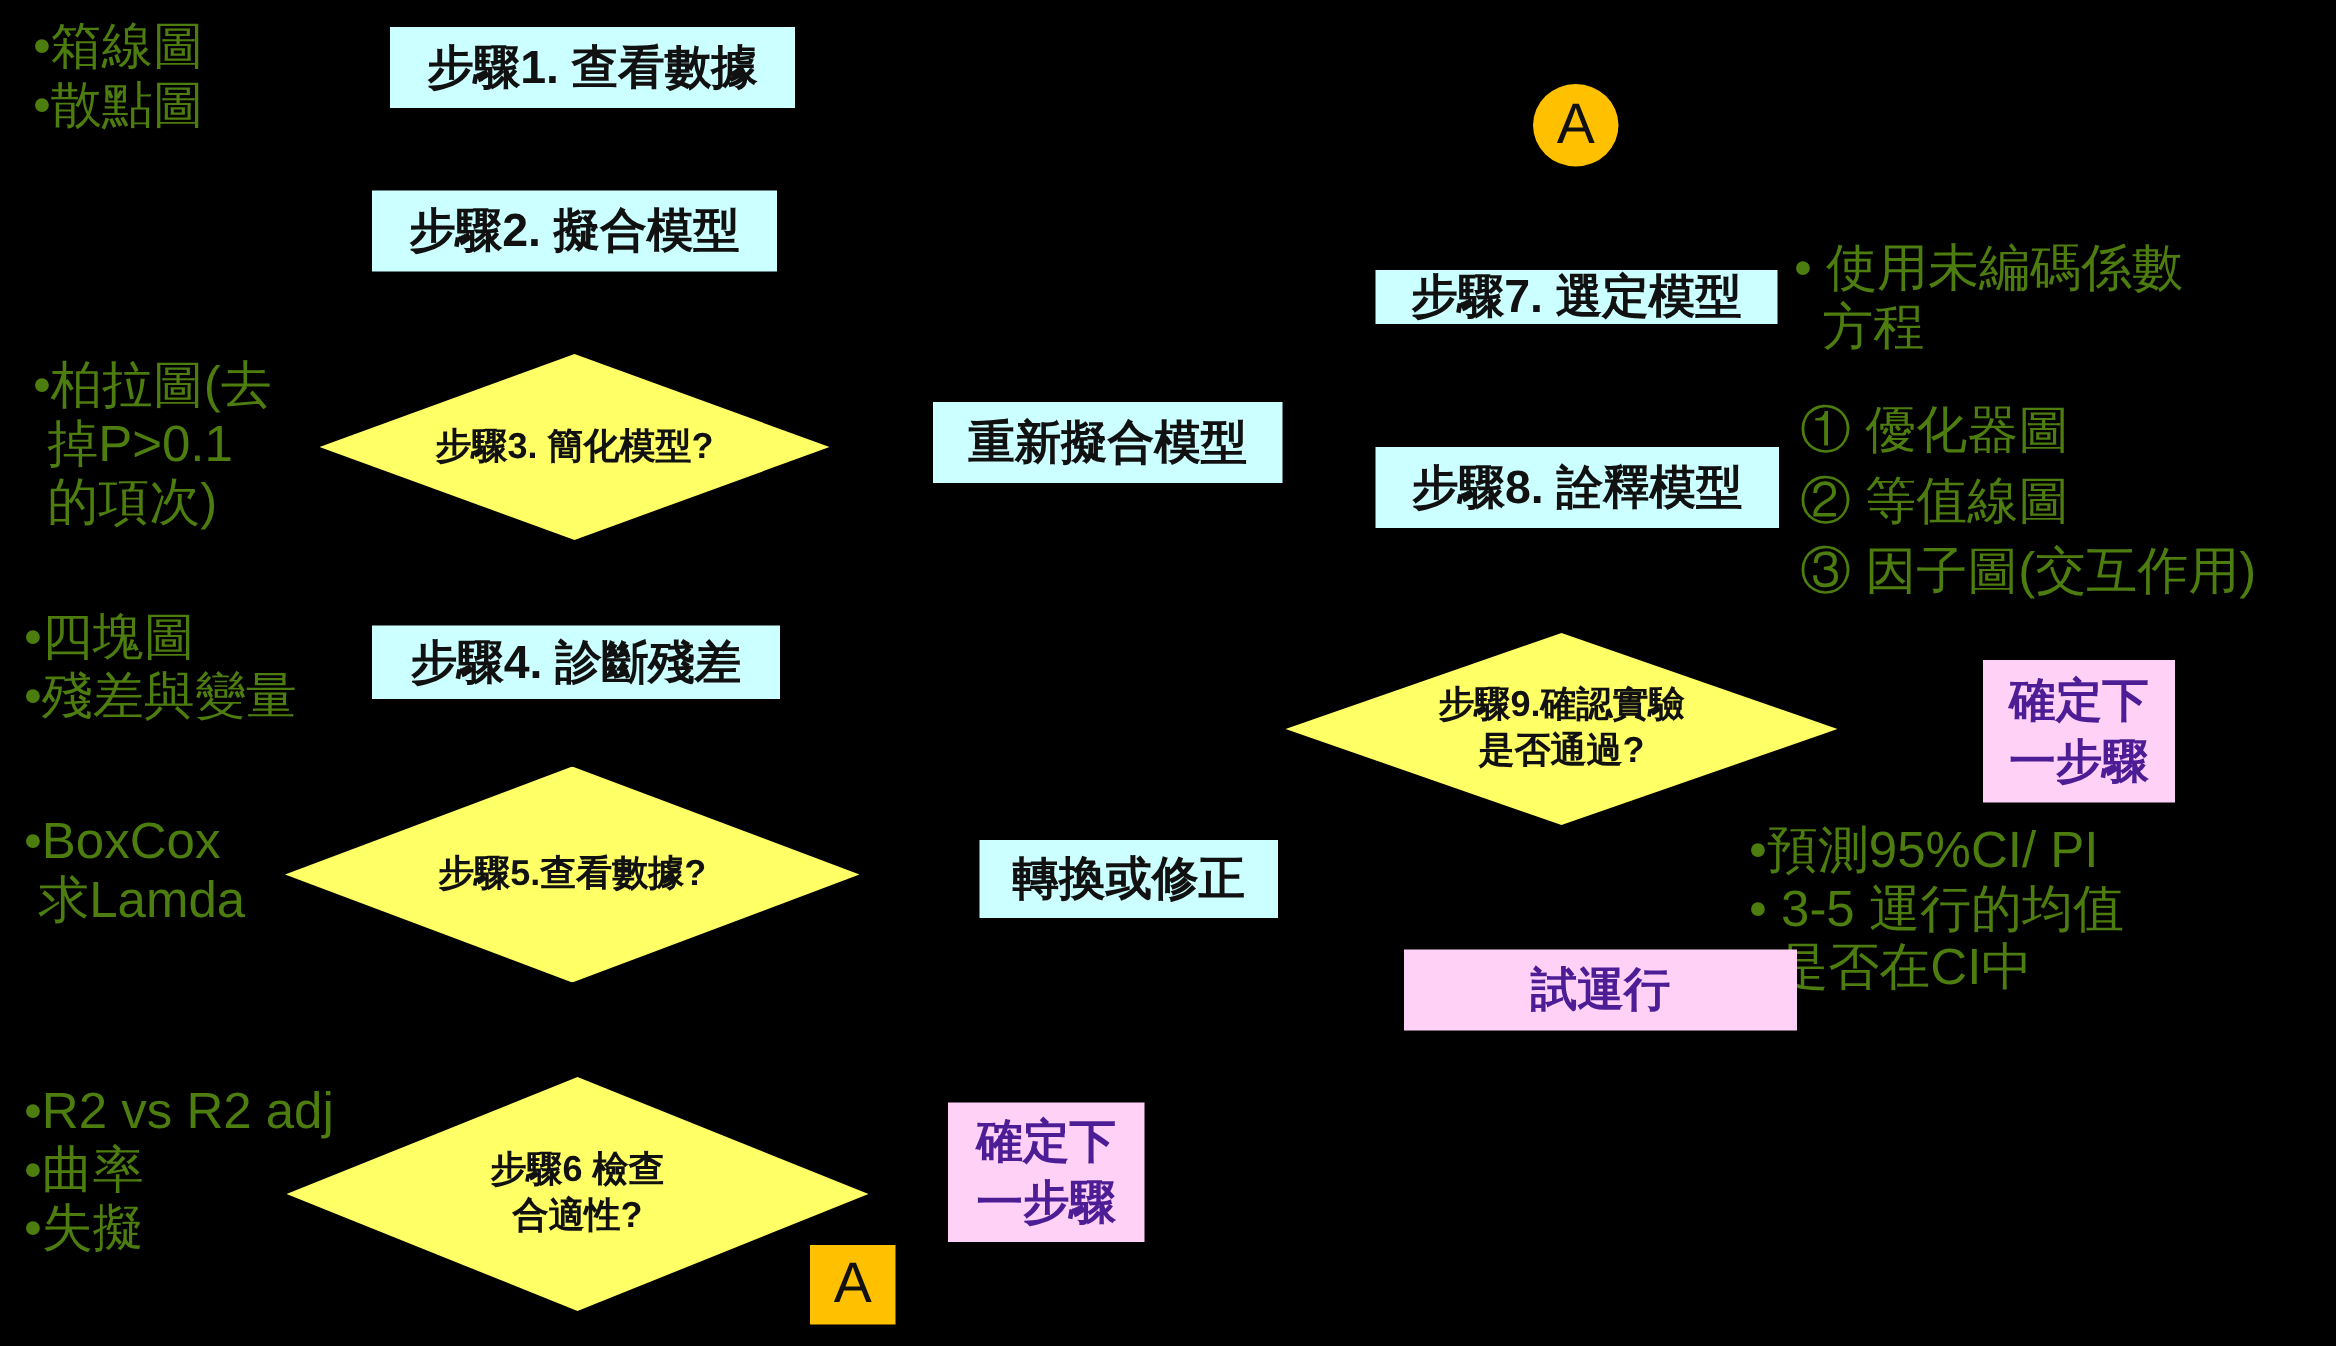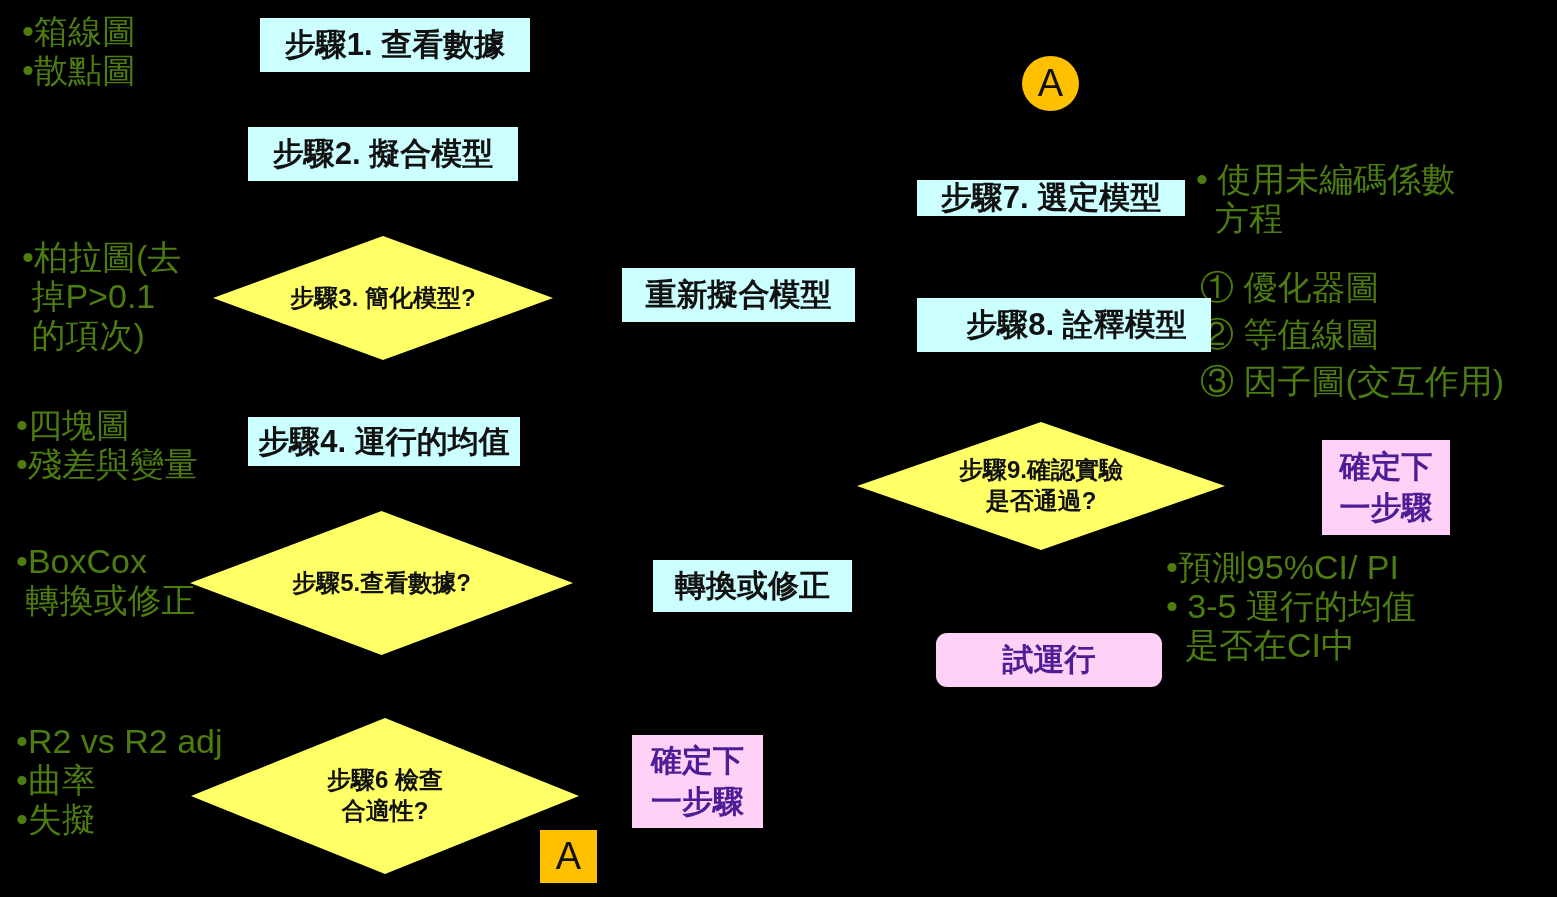--- a/index.html
+++ b/index.html
@@ -63,64 +63,64 @@
 •散點圖</div>
 
 <div class="ann" style="left:22px; top:238px;">•柏拉圖(去
  掉P&gt;0.1
  的項次)</div>
 
 <div class="ann" style="left:16px; top:406px;">•四塊圖
 •殘差與變量</div>
 
 <div class="ann" style="left:16px; top:542px;">•BoxCox
- 轉換或修正</div>
+ 求Lamda</div>
 
 <div class="ann" style="left:16px; top:722px;">•R2 vs R2 adj
 •曲率
 •失擬</div>
 
 <div class="ann" style="left:1196px; top:160px;">• 使用未編碼係數
   方程</div>
 
 <div class="ann" style="left:1200px; top:264px; line-height:1.38;">① 優化器圖
 ② 等值線圖
 ③ 因子圖(交互作用)</div>
 
 <div class="ann" style="left:1166px; top:548px;">•預測95%CI/ PI
 • 3-5 運行的均值
   是否在CI中</div>
 
 <div class="pbox" style="left:248px; top:18px; width:270px; height:54px;margin-left:12px;">步驟1. 查看數據</div>
 
 <div class="pbox" style="left:248px; top:127px; width:270px; height:54px;">步驟2. 擬合模型</div>
 
-<div class="pbox" style="left:248px; top:417px; width:272px; height:49px;">步驟4. 運行的均值</div>
+<div class="pbox" style="left:248px; top:417px; width:272px; height:49px;">步驟4. 診斷殘差</div>
 
 <div class="pbox" style="left:622px; top:268px; width:233px; height:54px;">重新擬合模型</div>
 
 <div class="pbox" style="left:653px; top:560px; width:199px; height:52px;">轉換或修正</div>
 
 <div class="pbox" style="left:917px; top:180px; width:268px; height:36px;">步驟7. 選定模型</div>
 
-<div class="pbox" style="left:917px; top:298px; width:269px; height:54px;padding-left:25px;">步驟8. 詮釋模型</div>
+<div class="pbox" style="left:917px; top:298px; width:269px; height:54px;">步驟8. 詮釋模型</div>
 
 <div class="diamond" style="left:213px; top:236px; width:340px; height:124px;">步驟3. 簡化模型?</div>
 
 <div class="diamond" style="left:190px; top:511px; width:383px; height:144px;">步驟5.查看數據?</div>
 
 <div class="diamond" style="left:191px; top:718px; width:388px; height:156px;">步驟6 檢查
 合適性?</div>
 
 <div class="diamond" style="left:857px; top:422px; width:368px; height:128px;">步驟9.確認實驗
 是否通過?</div>
 
 <div class="pink" style="left:632px; top:735px; width:131px; height:93px;">確定下
 一步驟</div>
 
 <div class="pink" style="left:1322px; top:440px; width:128px; height:95px;">確定下
 一步驟</div>
 
-<div class="pink" style="left:936px; top:633px; width:226px; height:54px;border-radius:11px;">試運行</div>
+<div class="pink" style="left:936px; top:633px; width:262px; height:54px;">試運行</div>
 
 <div class="conn circle" style="left:1022px; top:56px; width:57px; height:55px;">A</div>
 
 <div class="conn" style="left:540px; top:830px; width:57px; height:53px;">A</div>
 
 </body></html>

